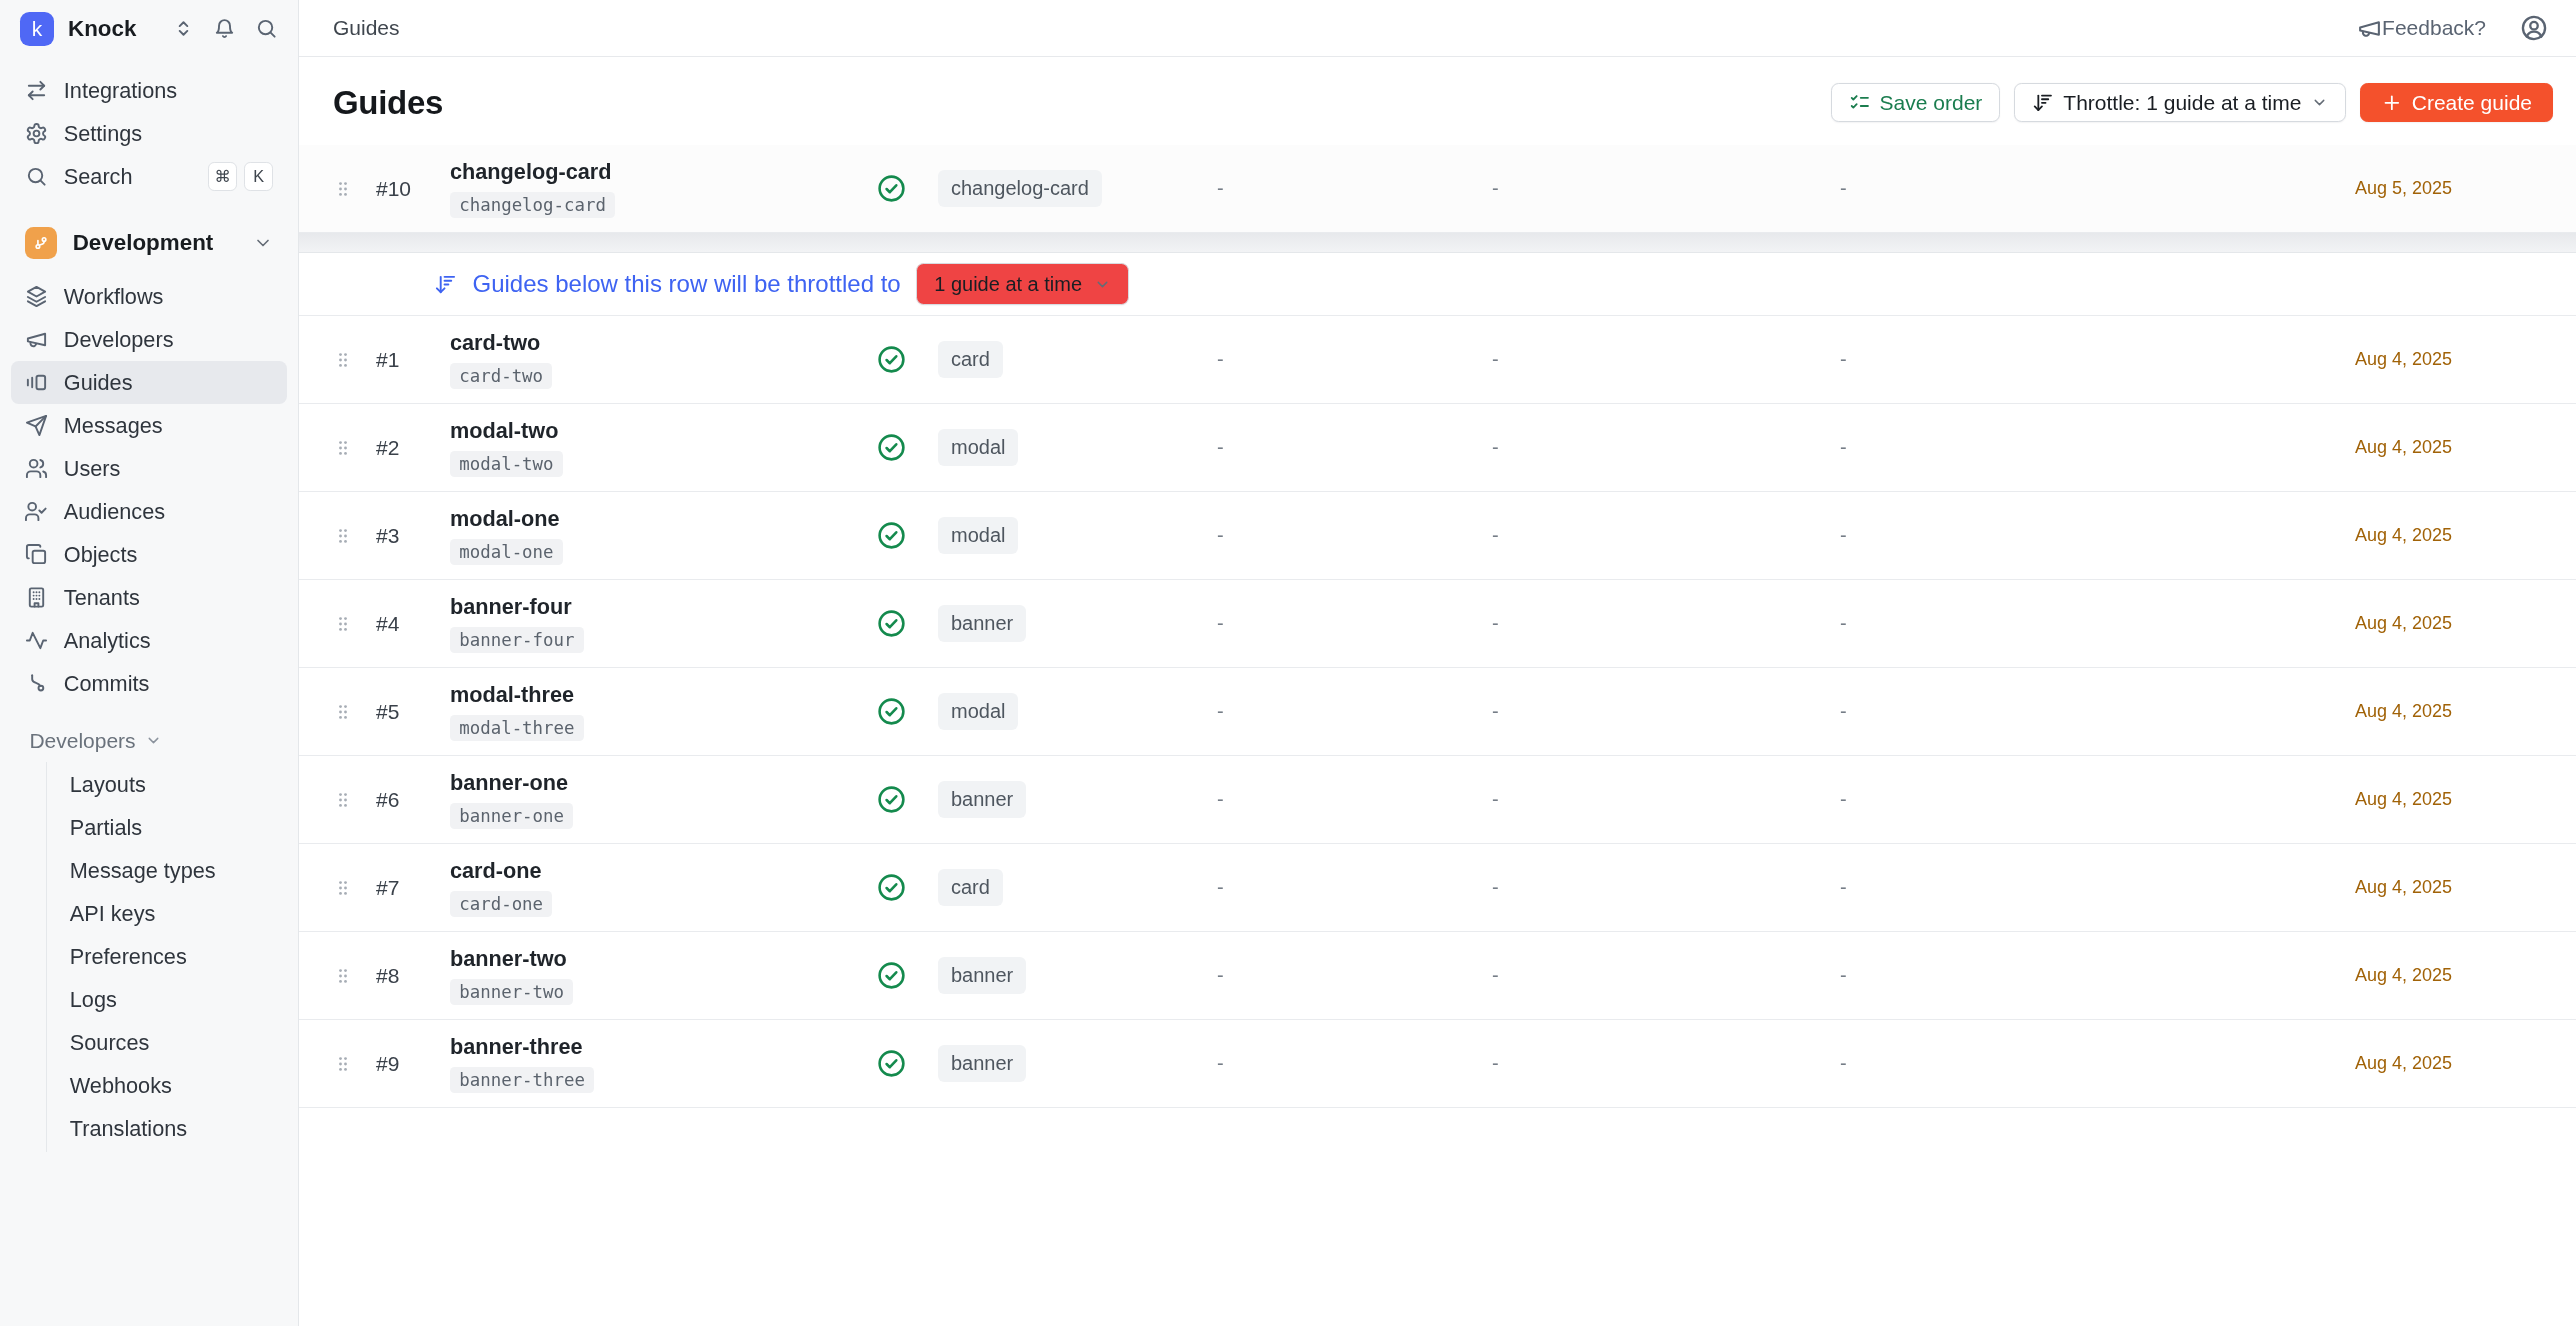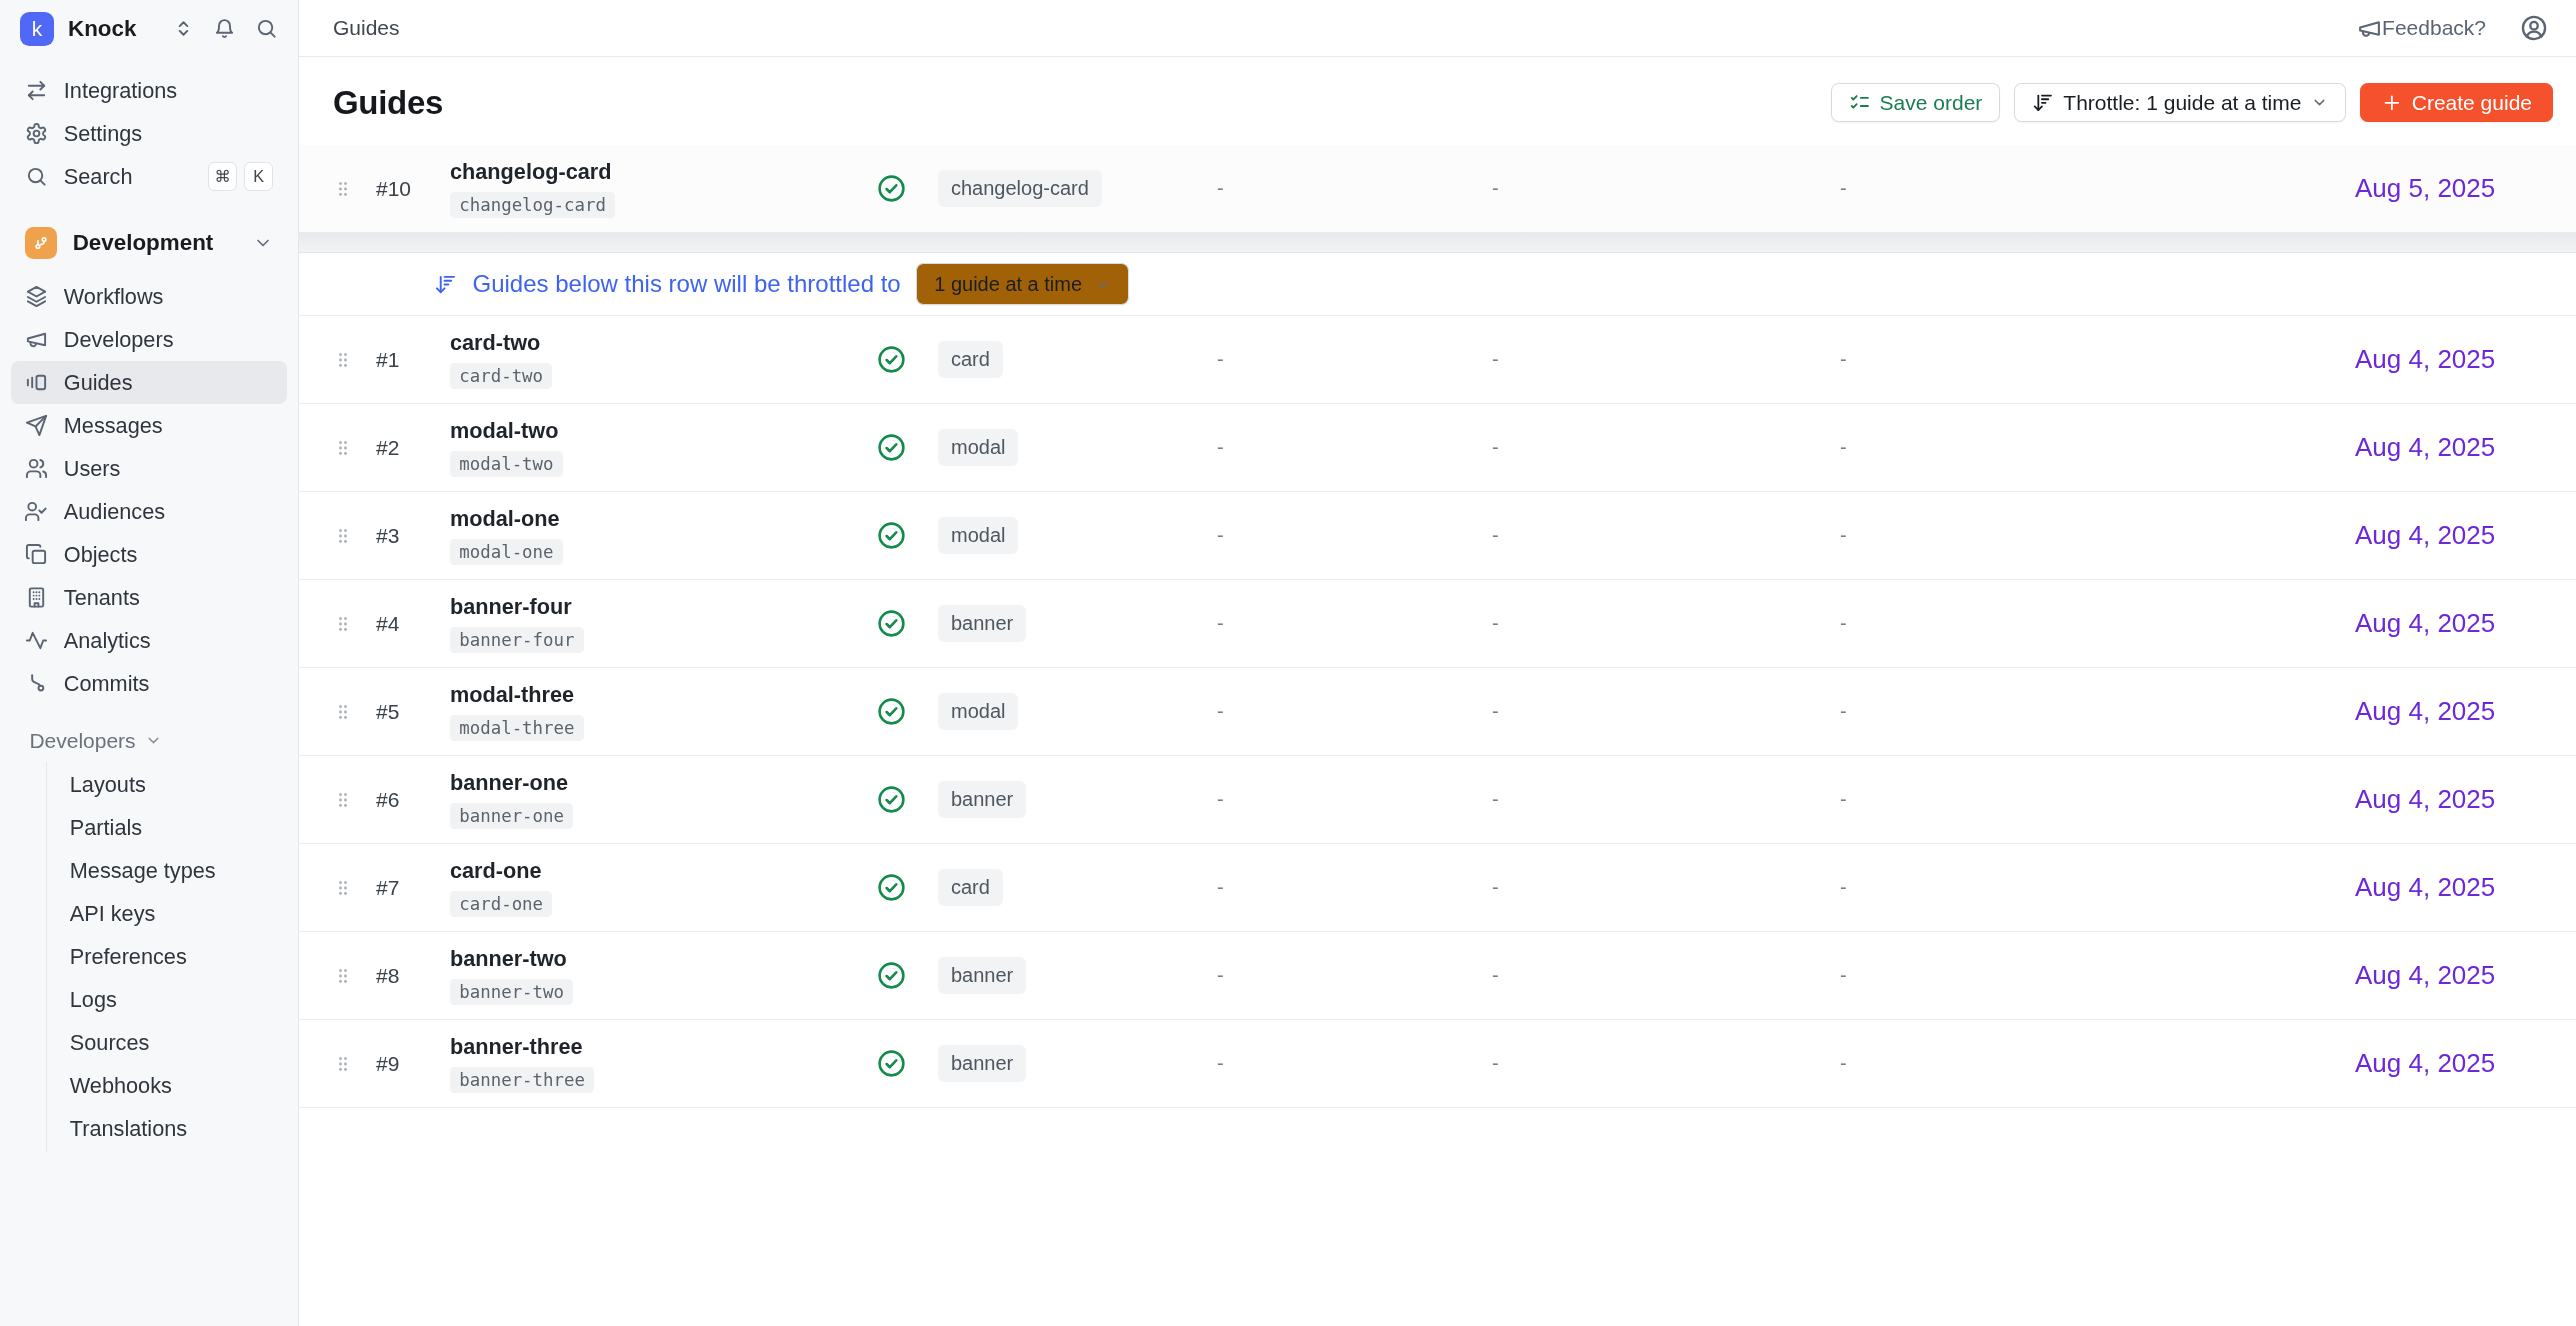--- a/index.html
+++ b/index.html
@@ -70,28 +70,28 @@
   .grip { width:20px; height:26px; color:#A7ADB5; cursor:grab; }
   .grip svg { width:100%; height:100%; }
   .order { font-size:21px; color:#3A414A; }
   .namecell { display:flex; flex-direction:column; justify-content:center; gap:7.7px; align-items:flex-start; }
   .gname { font-size:21.7px; font-weight:600; color:#1F242A; }
   .gkey { font-family:"DejaVu Sans Mono", monospace; font-size:17.4px; color:#5B636D; background:#F1F2F4; border-radius:4.6px; padding:3.1px 9.3px; }
   .status { width:31px; height:31px; color:#148A4D; }
   .status svg { width:100%; height:100%; }
   .badge { display:inline-block; font-size:20px; color:#4E565F; background:#F1F3F5; border-radius:6.2px; padding:7px 13px; }
   .dash { font-size:20px; color:#757D87; }
-  .date { font-size:26px; color:#6d28d9; }
+  .date { font-size:18px; color:#a16207; }
 
   .gap-band { height:20px; background:linear-gradient(#E7E9EC,#F2F3F5); border-bottom:0.8px solid #E4E7EA; }
   .divider-row { height:63px; display:flex; align-items:center; gap:15.5px; padding-left:135px; background:#fff; border-bottom:0.8px solid #E9EBEE; }
   .divider-row .icn { width:23px; height:23px; color:#3E63F2; }
   .divider-row .icn svg { width:100%; height:100%; }
   .divider-label { font-size:24px; font-weight:500; color:#3E63F2; }
-  .mini-select { display:inline-flex; align-items:center; gap:12.4px; height:42px; padding:0 17px; border:0.8px solid #D8DBE0; border-radius:7.7px; background:#a16207; font-size:20px; font-weight:500; color:#1A1E23; cursor:pointer; box-shadow:0 0.8px 1.5px rgba(16,24,40,.04); }
+  .mini-select { display:inline-flex; align-items:center; gap:12.4px; height:42px; padding:0 17px; border:0.8px solid #D8DBE0; border-radius:7.7px; background:#ef4444; font-size:20px; font-weight:500; color:#1A1E23; cursor:pointer; box-shadow:0 0.8px 1.5px rgba(16,24,40,.04); }
   .mini-select .chev { width:17px; height:17px; color:#646C76; }
   .mini-select .chev svg { width:100%; height:100%; }
 </style>
 </head>
 <body>
 
 <div class="app">
 
   <aside class="sidebar">
     <div class="sb-header">

